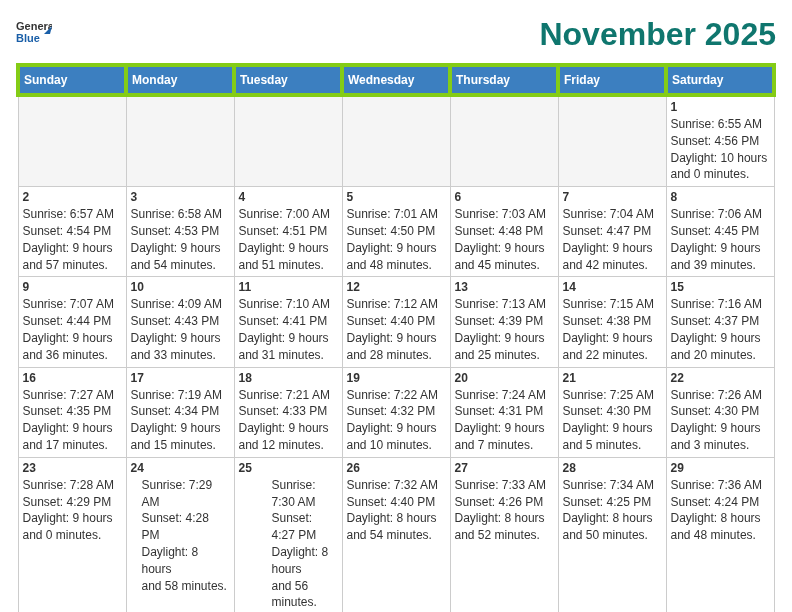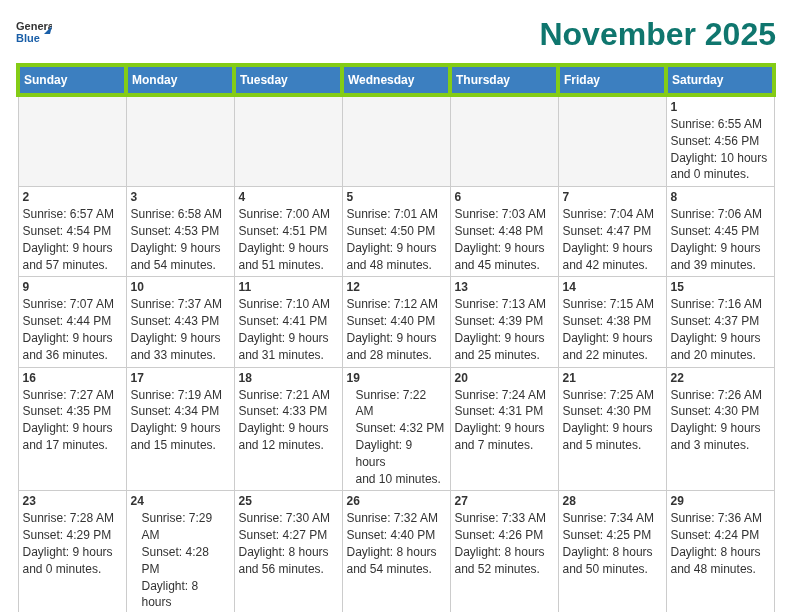--- a/index.html
+++ b/index.html
@@ -180,21 +180,21 @@
       <tr>
         <td>
           <span class="day-number">9</span>
           <div class="day-info" style="white-space: pre-line;">Sunrise: 7:07 AM
 Sunset: 4:44 PM
 Daylight: 9 hours
 and 36 minutes.</div>
         </td>
         <td>
           <span class="day-number">10</span>
-          <div class="day-info" style="white-space: pre-line;">Sunrise: 7:37 AM
+          <div class="day-info" style="white-space: pre-line;">Sunrise: 4:09 AM
 Sunset: 4:43 PM
 Daylight: 9 hours
 and 33 minutes.</div>
         </td>
         <td>
           <span class="day-number">11</span>
           <div class="day-info" style="white-space: pre-line;">Sunrise: 7:10 AM
 Sunset: 4:41 PM
 Daylight: 9 hours
 and 31 minutes.</div>
@@ -245,21 +245,21 @@
         </td>
         <td>
           <span class="day-number">18</span>
           <div class="day-info" style="white-space: pre-line;">Sunrise: 7:21 AM
 Sunset: 4:33 PM
 Daylight: 9 hours
 and 12 minutes.</div>
         </td>
         <td>
           <span class="day-number">19</span>
-          <div class="day-info" style="white-space: pre-line; margin-left: 9px;">Sunrise: 7:22 AM
+          <div class="day-info" style="white-space: pre-line;">Sunrise: 7:22 AM
 Sunset: 4:32 PM
 Daylight: 9 hours
 and 10 minutes.</div>
         </td>
         <td>
           <span class="day-number">20</span>
           <div class="day-info" style="white-space: pre-line;">Sunrise: 7:24 AM
 Sunset: 4:31 PM
 Daylight: 9 hours
 and 7 minutes.</div>
@@ -289,21 +289,21 @@
         </td>
         <td>
           <span class="day-number">24</span>
           <div class="day-info" style="white-space: pre-line; margin-left: 11px;">Sunrise: 7:29 AM
 Sunset: 4:28 PM
 Daylight: 8 hours
 and 58 minutes.</div>
         </td>
         <td>
           <span class="day-number">25</span>
-          <div class="day-info" style="white-space: pre-line;">Sunrise: 7:30 AM
+          <div class="day-info" style="white-space: pre-line; margin-left: 33px;">Sunrise: 7:30 AM
 Sunset: 4:27 PM
 Daylight: 8 hours
 and 56 minutes.</div>
         </td>
         <td>
           <span class="day-number">26</span>
           <div class="day-info" style="white-space: pre-line;">Sunrise: 7:32 AM
 Sunset: 4:40 PM
 Daylight: 8 hours
 and 54 minutes.</div>

